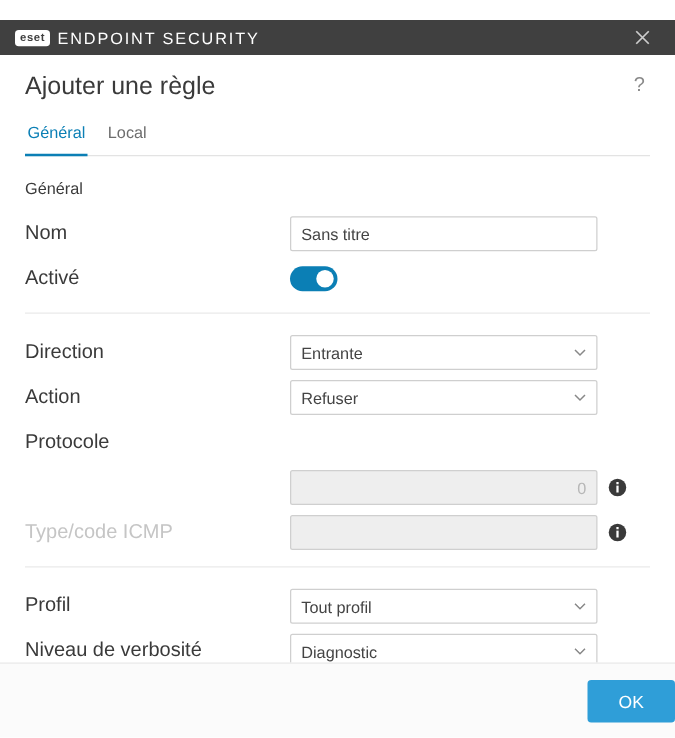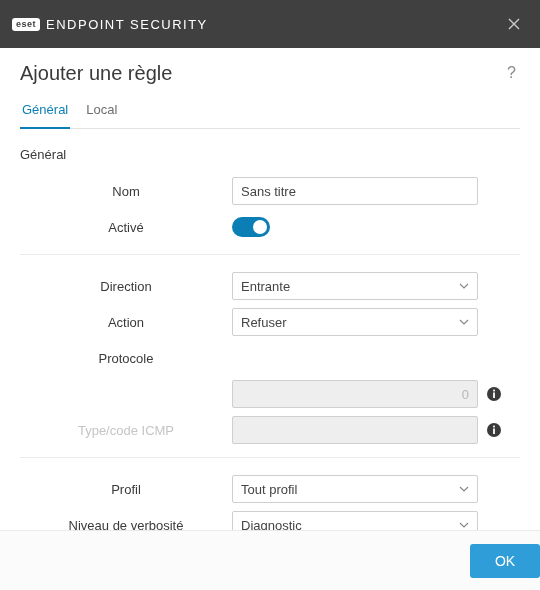--- a/index.html
+++ b/index.html
@@ -6,26 +6,27 @@
   body {
     font-family: "Segoe UI", Arial, sans-serif;
     font-size: 13px;
     color: #2b2b2b;
     background: #fff;
     width: 540px;
     height: 590px;
     overflow: hidden;
   }
   .titlebar {
-    height: 48px;
+    height: 28px;
     background: #404040;
     color: #fff;
     display: flex;
     align-items: center;
     padding: 0 12px;
+    margin-top: 16px;
   }
   .brand {
     display: flex;
     align-items: center;
     gap: 6px;
   }
   .brand-logo {
     background: #fff;
     color: #404040;
     font-size: 9px;
@@ -93,22 +94,21 @@
   }
   .form-row {
     display: flex;
     align-items: center;
     min-height: 30px;
     margin-bottom: 6px;
   }
   .form-label {
     width: 212px;
     color: #3a3a3a;
-    font-size: 13px;
-    text-align: center;
+    font-size: 16px;
   }
   .form-label.disabled { color: #c5c5c5; }
   .form-control-wrap {
     flex: 1;
     display: flex;
     align-items: center;
     gap: 8px;
   }
   .text-input, .select-input {
     width: 246px;

